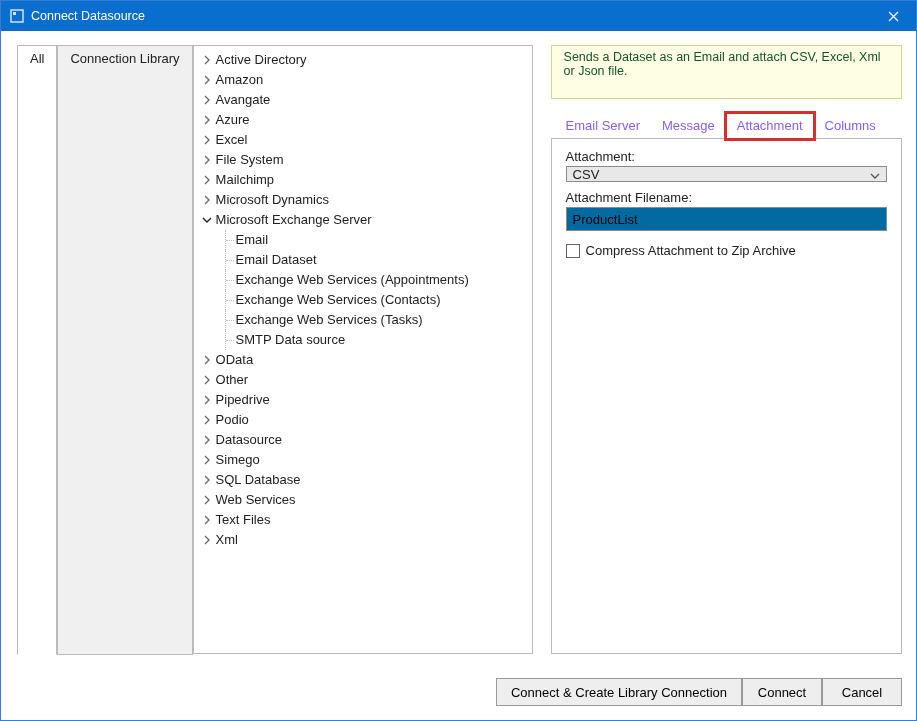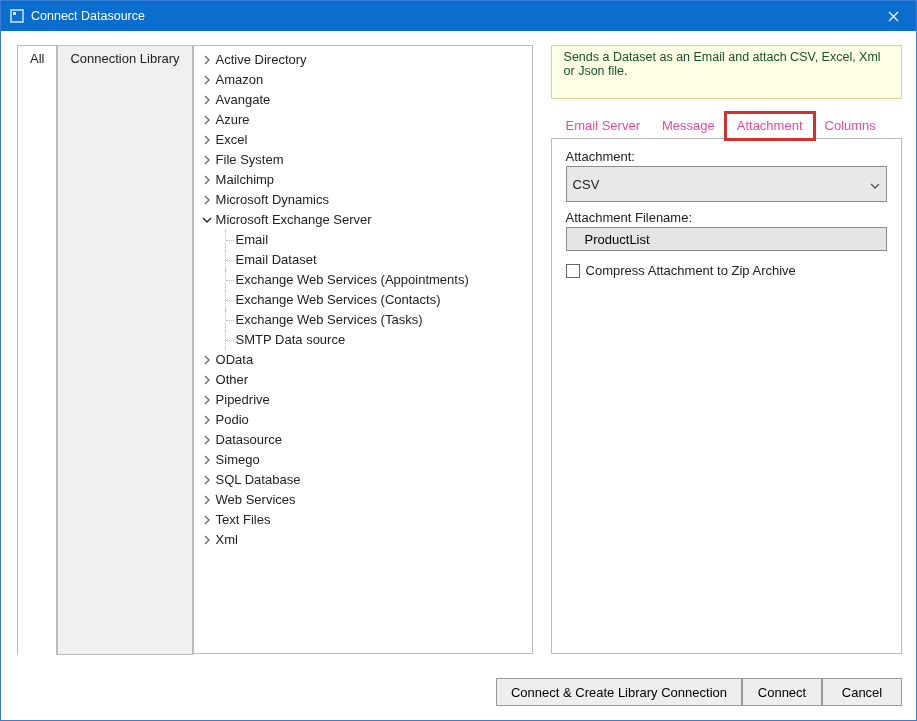--- a/index.html
+++ b/index.html
@@ -130,21 +130,21 @@
     z-index: 3;
     position: relative;
   }
   .sub-tab {
     padding: 4px 10px 5px 10px;
     border: 1px solid transparent;
     background: transparent;
     cursor: pointer;
     font-size: 13px;
     position: relative;
-    color: #ec4899;
+    color: #8b5cf6;
   }
   .sub-tab.active {
     background: #fff;
     border-color: #bbb;
     border-bottom-color: #fff;
   }
   .sub-tab.highlight {
     outline: 3px solid #d62f2f;
     outline-offset: -1px;
     z-index: 4;
@@ -157,36 +157,36 @@
     min-height: 0;
   }
   .form-row { margin-bottom: 8px; }
   .form-label {
     font-size: 13px;
     margin-bottom: 2px;
     display: block;
   }
   .select-box {
     width: 100%;
-    height: 36px;
+    height: 16px;
     border: 1px solid #8b8b8b;
     background: #e8e8e8;
     padding: 0 6px;
     display: flex;
     align-items: center;
     justify-content: space-between;
     cursor: pointer;
   }
   .select-box .chev { color: #555; }
   .text-input {
     width: 100%;
     height: 24px;
     border: 1px solid #8b8b8b;
-    padding: 0 18px;
-    background: #e5e5e5;
+    padding: 0 6px;
+    background: #0369a1;
     outline: none;
     font: inherit;
   }
   .checkbox-row {
     display: flex;
     align-items: center;
     gap: 6px;
     margin-top: 12px;
     cursor: pointer;
   }

